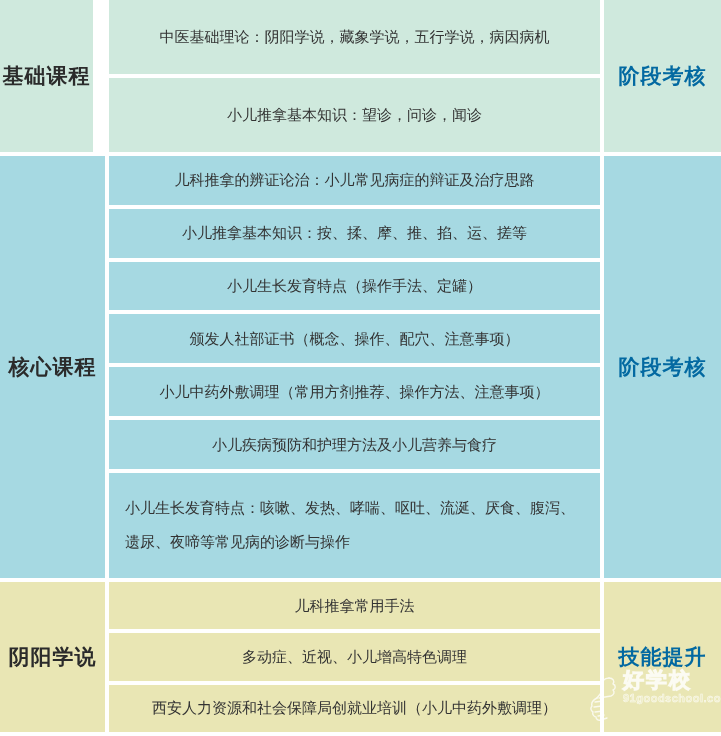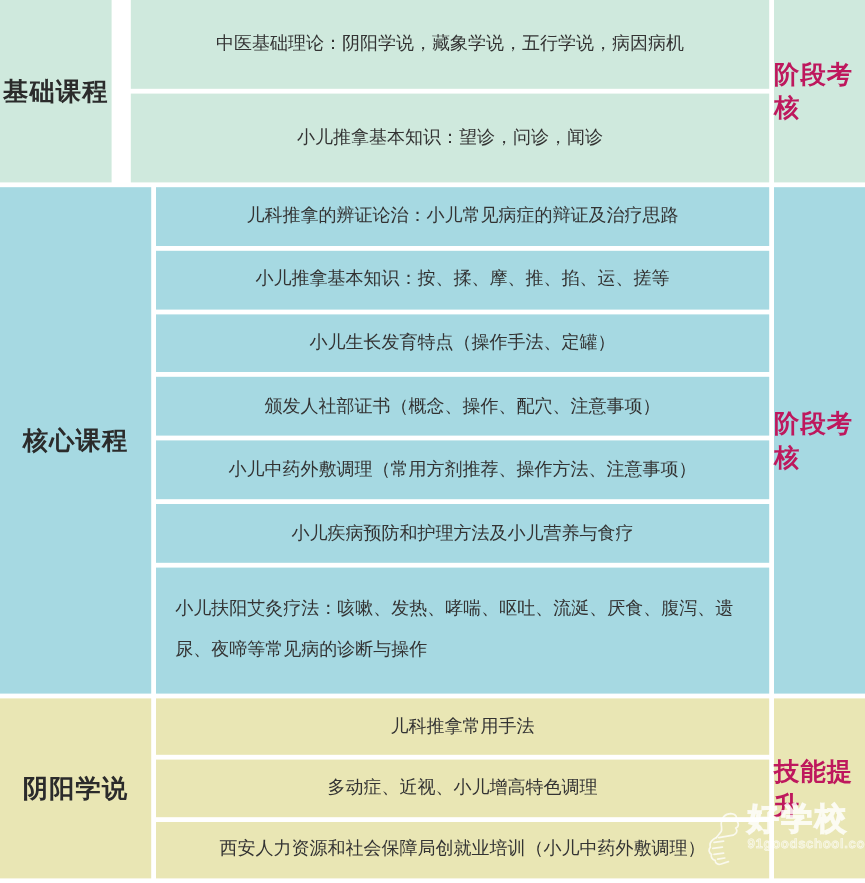--- a/index.html
+++ b/index.html
@@ -16,41 +16,41 @@
   .band-basic{height:152px;margin-bottom:4px;}
   .band-core{height:422px;margin-bottom:4px;}
   .band-adv{height:150px;margin-bottom:4px;}
 
   .stage-cell{
     display:flex;align-items:center;justify-content:center;
     font-size:21px;font-weight:bold;color:#2b2b2b;
     letter-spacing:1px;flex:0 0 auto;
   }
   .band-basic .stage-cell{width:93px;margin-right:16px;}
-  .band-core .stage-cell,.band-adv .stage-cell{width:126px;margin-right:4px;}
+  .band-core .stage-cell,.band-adv .stage-cell{width:105px;margin-right:4px;}
 
   .courses{flex:1 1 auto;display:flex;flex-direction:column;gap:4px;}
   .course-cell{
     flex:1 1 0;
     display:flex;align-items:center;justify-content:center;
     text-align:center;
     font-size:15px;line-height:1.6;
     padding:0 14px;
   }
   .course-cell.tall{
     flex:2.15 1 0;
     justify-content:flex-start;
     text-align:left;
     padding:0 18px 0 16px;
     line-height:2.3;
   }
   .assess-cell{
-    width:76px;margin-left:4px;flex:0 0 auto;
+    width:117px;margin-left:4px;flex:0 0 auto;
     display:flex;align-items:center;justify-content:center;
-    font-size:21px;font-weight:bold;color:#be185d;
+    font-size:21px;font-weight:bold;color:#0369a1;
     letter-spacing:1px;
   }
 
   .band-basic .stage-cell,
   .band-basic .course-cell,
   .band-basic .assess-cell{background:#cfe9dd;}
   .band-core .stage-cell,
   .band-core .course-cell,
   .band-core .assess-cell{background:#a6d9e2;}
   .band-adv .stage-cell,
@@ -61,21 +61,21 @@
   .watermark{
     position:absolute;right:2px;bottom:6px;
     width:132px;height:62px;
     display:flex;align-items:flex-start;
     pointer-events:none;
     opacity:0.85;
   }
   .wm-icon{flex:0 0 auto;margin-top:6px;}
   .wm-text{display:flex;flex-direction:column;align-items:flex-start;margin-left:2px;}
   .wm-brand{
-    font-size:26px;font-weight:bold;letter-spacing:2px;
+    font-size:21px;font-weight:bold;letter-spacing:2px;
     color:rgba(255,255,255,0.28);
     -webkit-text-stroke:1px rgba(255,255,255,0.95);
     text-shadow:0 0 1px rgba(255,255,255,0.55);
     line-height:1.1;
   }
   .wm-domain{
     font-size:11px;font-weight:bold;
     color:rgba(255,255,255,0.30);
     -webkit-text-stroke:0.5px rgba(255,255,255,0.9);
     letter-spacing:0.5px;margin-top:1px;
@@ -97,21 +97,21 @@
 
   <div class="band band-core">
     <div class="stage-cell">核心课程</div>
     <div class="courses">
       <div class="course-cell">儿科推拿的辨证论治：小儿常见病症的辩证及治疗思路</div>
       <div class="course-cell">小儿推拿基本知识：按、揉、摩、推、掐、运、搓等</div>
       <div class="course-cell">小儿生长发育特点（操作手法、定罐）</div>
       <div class="course-cell">颁发人社部证书（概念、操作、配穴、注意事项）</div>
       <div class="course-cell">小儿中药外敷调理（常用方剂推荐、操作方法、注意事项）</div>
       <div class="course-cell">小儿疾病预防和护理方法及小儿营养与食疗</div>
-      <div class="course-cell tall">小儿扶阳艾灸疗法：咳嗽、发热、哮喘、呕吐、流涎、厌食、腹泻、遗尿、夜啼等常见病的诊断与操作</div>
+      <div class="course-cell tall">小儿生长发育特点：咳嗽、发热、哮喘、呕吐、流涎、厌食、腹泻、遗尿、夜啼等常见病的诊断与操作</div>
     </div>
     <div class="assess-cell">阶段考核</div>
   </div>
 
   <div class="band band-adv">
     <div class="stage-cell">阴阳学说</div>
     <div class="courses">
       <div class="course-cell">儿科推拿常用手法</div>
       <div class="course-cell">多动症、近视、小儿增高特色调理</div>
       <div class="course-cell">西安人力资源和社会保障局创就业培训（小儿中药外敷调理）</div>

